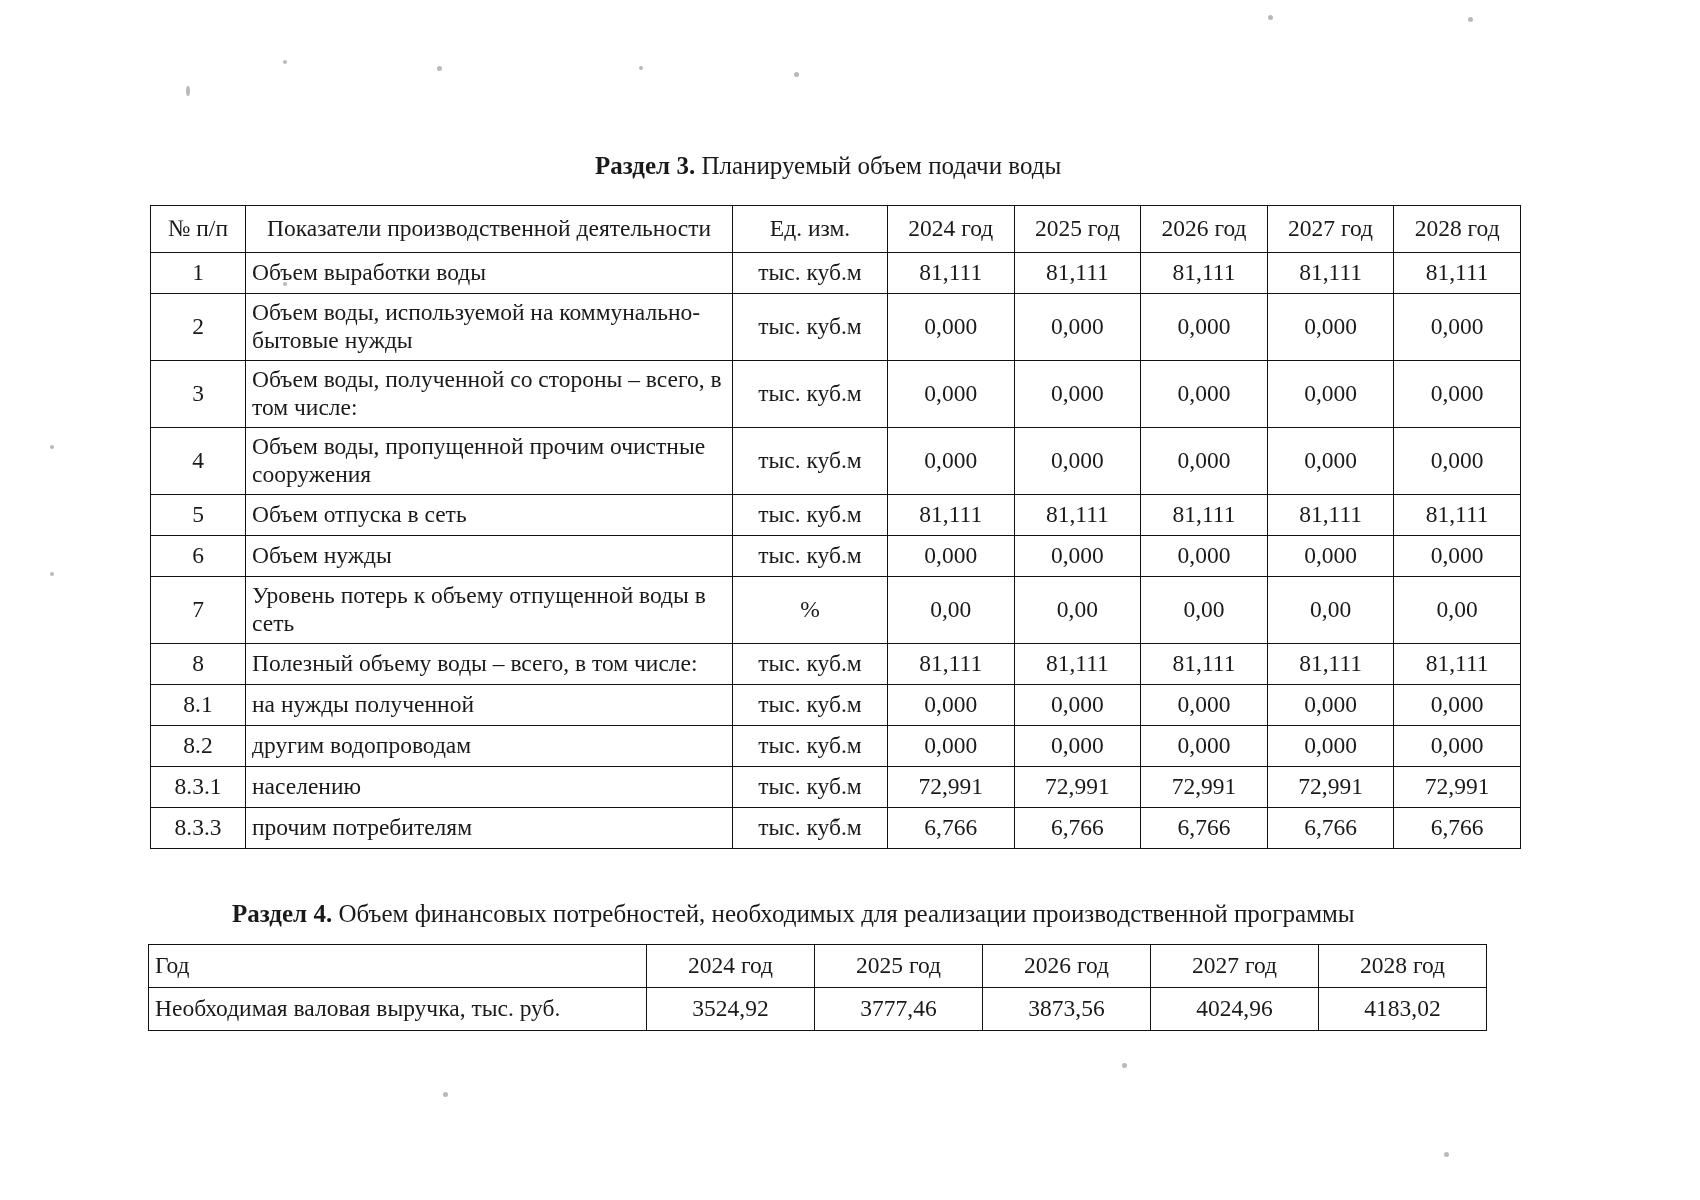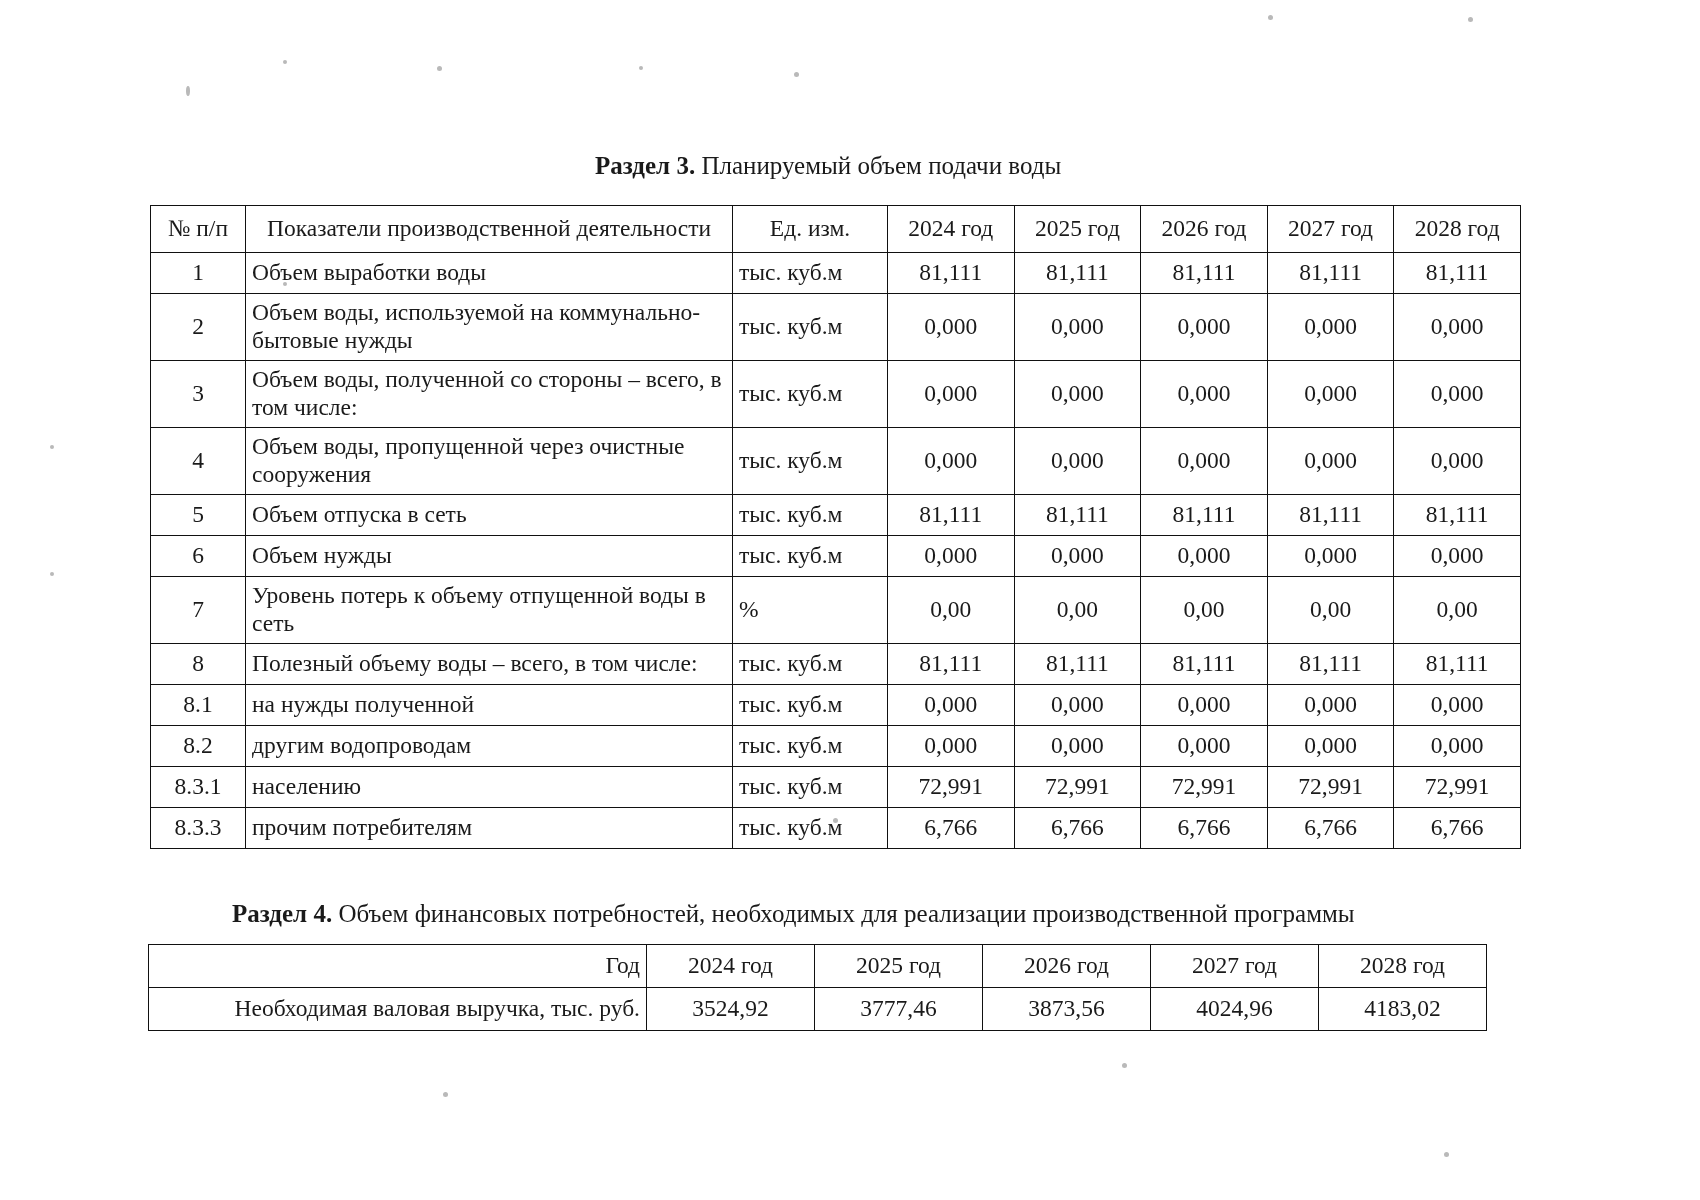--- a/index.html
+++ b/index.html
@@ -67,21 +67,21 @@
     text-align: center;
     height: 42px;
   }
   #table-volume tbody td.cell-num {
     text-align: center;
   }
   #table-volume tbody td.cell-name {
     text-align: left;
   }
   #table-volume tbody td.cell-unit {
-    text-align: left;
+    text-align: center;
   }
   #table-volume tbody td.cell-val {
     text-align: center;
   }
   #table-volume tbody tr.tall td {
     height: 62px;
   }
   #table-volume tbody tr.short td {
     height: 36px;
   }
@@ -104,21 +104,21 @@
     top: 944px;
     width: 1338px;
   }
   #table-finance col.c-label { width: 498px; }
   #table-finance col.c-year  { width: 168px; }
   #table-finance td {
     text-align: center;
     height: 38px;
   }
   #table-finance td.cell-label {
-    text-align: right;
+    text-align: left;
     margin-top: 32px;
   }
 
   
   .speck {
     position: absolute;
     background: #b9b9b9;
     border-radius: 50%;
   }
 </style>
@@ -195,21 +195,21 @@
         <td class="cell-name">Объем воды, полученной со стороны – всего, в том числе:</td>
         <td class="cell-unit">тыс. куб.м</td>
         <td class="cell-val">0,000</td>
         <td class="cell-val">0,000</td>
         <td class="cell-val">0,000</td>
         <td class="cell-val">0,000</td>
         <td class="cell-val">0,000</td>
       </tr>
       <tr class="tall">
         <td class="cell-num">4</td>
-        <td class="cell-name">Объем воды, пропущенной через очистные сооружения</td>
+        <td class="cell-name">Объем воды, пропущенной прочим очистные сооружения</td>
         <td class="cell-unit">тыс. куб.м</td>
         <td class="cell-val">0,000</td>
         <td class="cell-val">0,000</td>
         <td class="cell-val">0,000</td>
         <td class="cell-val">0,000</td>
         <td class="cell-val">0,000</td>
       </tr>
       <tr class="short">
         <td class="cell-num">5</td>
         <td class="cell-name">Объем отпуска в сеть</td>

